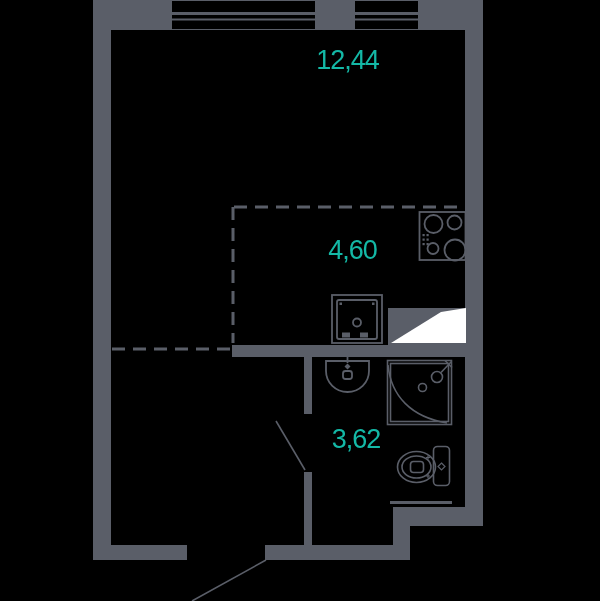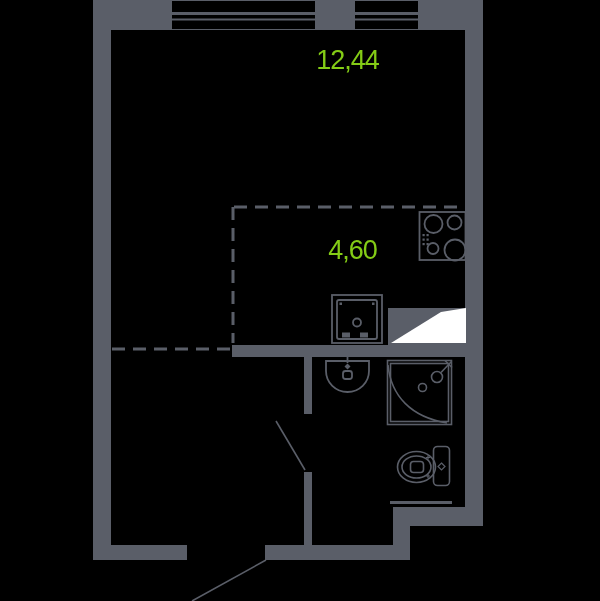--- a/index.html
+++ b/index.html
@@ -4,21 +4,21 @@
 <style>
   html,body{margin:0;padding:0;background:#000;}
   #stage{
     position:relative;width:600px;height:601px;background:#000;overflow:hidden;
     font-family:"Liberation Sans",sans-serif;
   }
   #plan-svg{position:absolute;left:0;top:0;}
   .area-label{
     position:absolute;transform:translate(-50%,-50%);
     font-size:27px;font-weight:400;letter-spacing:-1px;
-    color:#84cc16;white-space:nowrap;user-select:none;
+    color:#14b8a6;white-space:nowrap;user-select:none;
   }
 </style>
 </head>
 <body>
 
 <div id="stage">
 
   <svg id="plan-svg" width="600" height="601" viewBox="0 0 600 601">
 
     <g fill="#5a5e68" stroke="none">
@@ -109,13 +109,14 @@
       <rect x="410.5" y="461.5" width="13" height="11" rx="3"></rect>
       <rect x="433.5" y="446.5" width="16" height="39" rx="4"></rect>
       <path d="M441.5,463 l3.5,3.5 l-3.5,3.5 l-3.5,-3.5 Z" stroke-width="1.2"></path>
       <path d="M428,455.5 v4 M426,457.5 h4" stroke-width="1.2"></path>
       <path d="M428,474 v4 M426,476 h4" stroke-width="1.2"></path>
     </g>
   </svg>
 
   <div class="area-label" style="left:347.5px;top:60px">12,44</div>
   <div class="area-label" style="left:352.5px;top:250px">4,60</div>
+  <div class="area-label" style="left:356px;top:439px">3,62</div>
 </div>
 
 </body></html>

